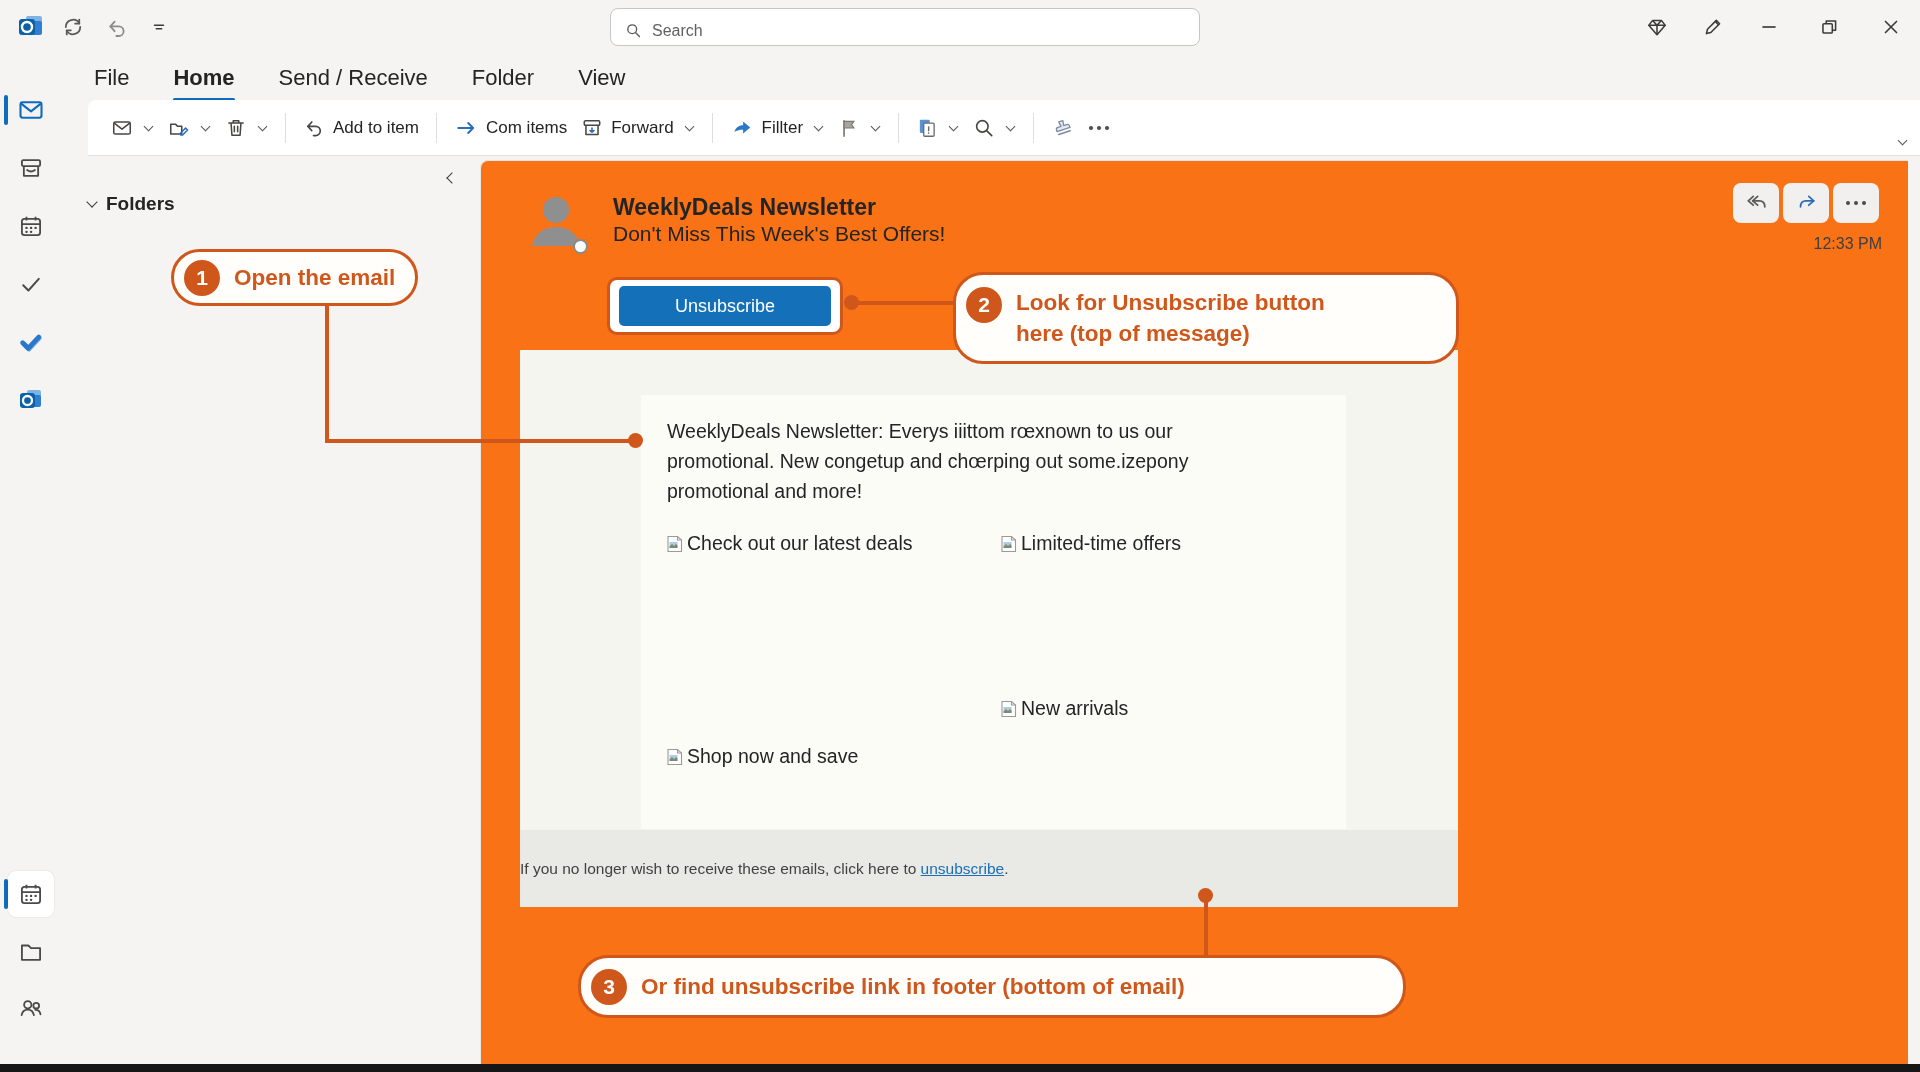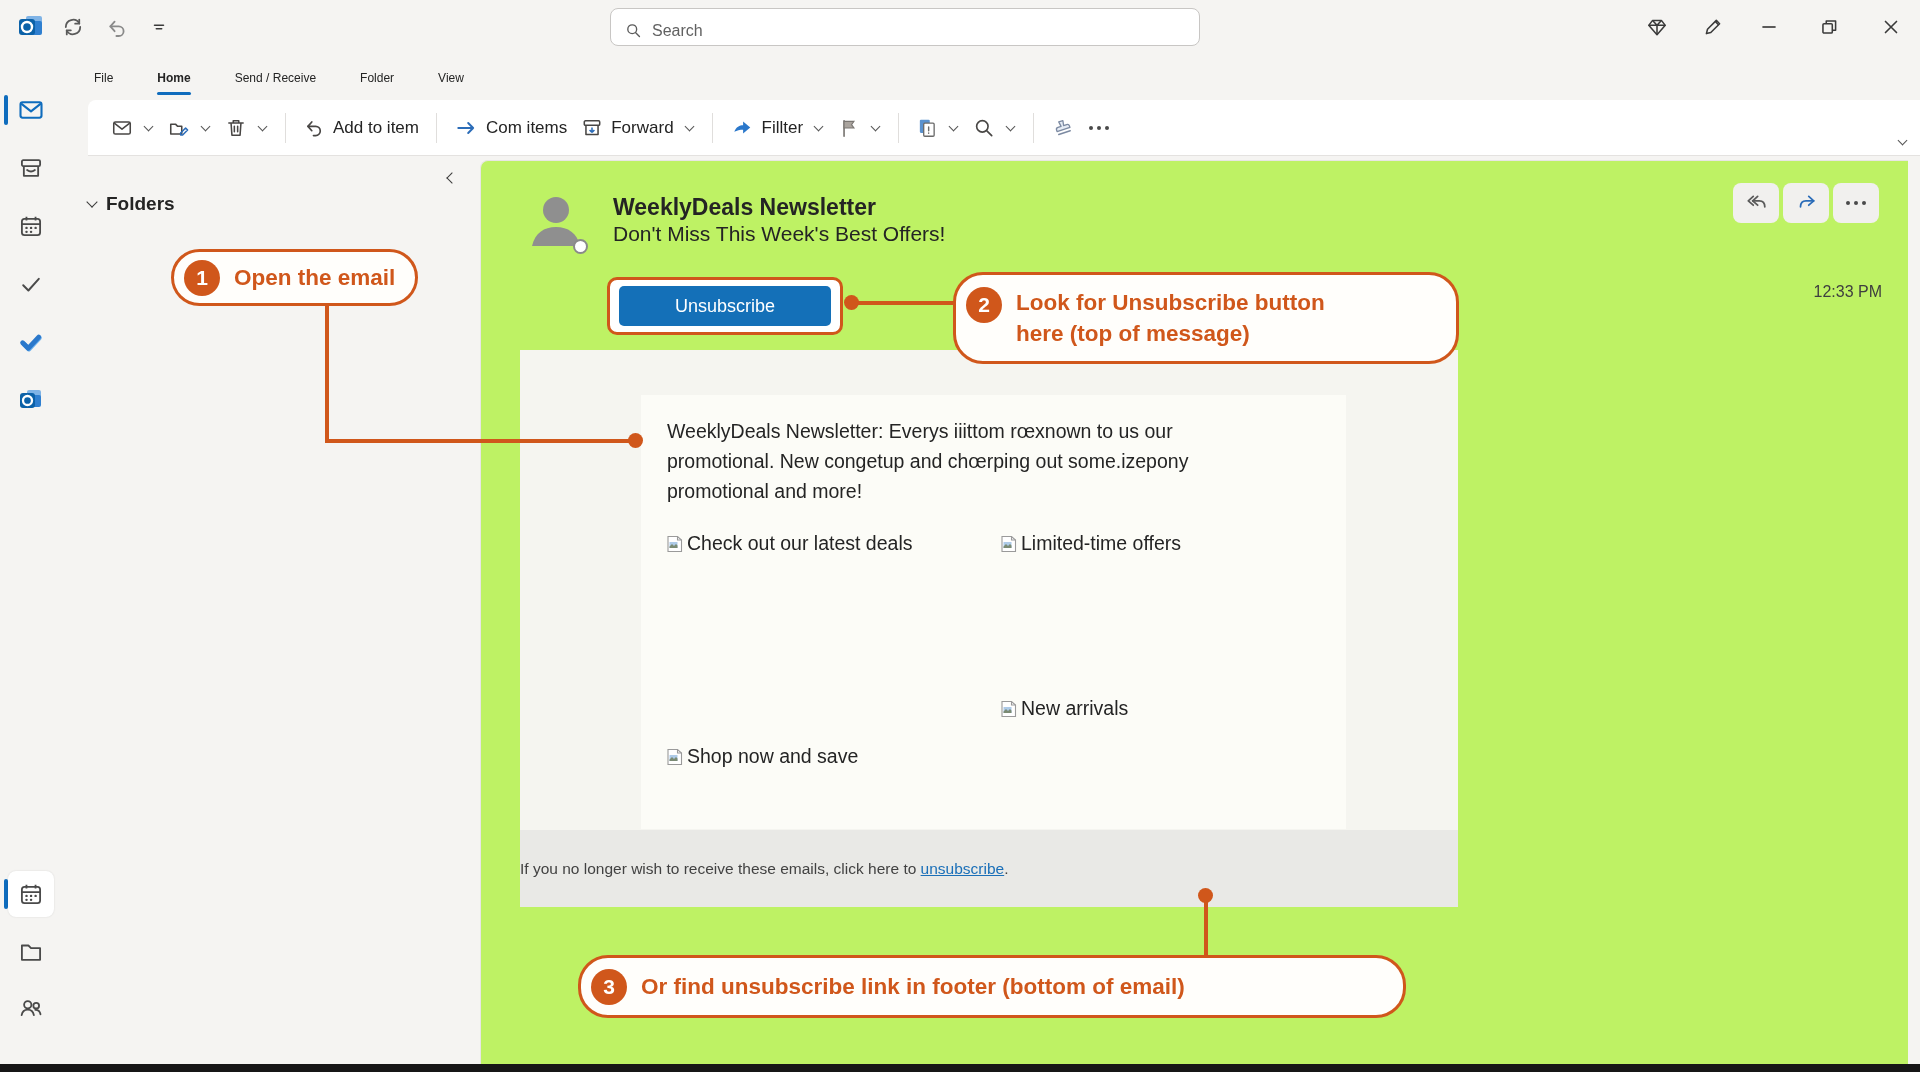--- a/index.html
+++ b/index.html
@@ -15,21 +15,21 @@
   .titlebar { left:0; top:0; width:1920px; height:55px; background:#f5f4f2; }
   .tb-icon-btn { position:absolute; top:10px; width:34px; height:34px; display:flex; align-items:center; justify-content:center; border-radius:6px; }
   .search-box {
     position:absolute; left:610px; top:8px; width:590px; height:38px;
     background:#fff; border:1px solid #c8c6c4; border-radius:8px;
     display:flex; align-items:center; padding:0 14px; gap:10px;
   }
   .search-box span { color:#616161; font-size:16px;margin-top:7px; }
 
   
-  .menubar { left:61px; top:55px; width:1859px; height:45px; display:flex; align-items:center; gap:40px; padding-left:31px; font-size:12px; }
+  .menubar { left:61px; top:55px; width:1859px; height:45px; display:flex; align-items:center; gap:40px; padding-left:31px; font-size:22px; }
   .menu-item { position:relative; padding:4px 2px; cursor:default; }
   .menu-item.active { font-weight:700; }
   .menu-item.active::after { content:""; position:absolute; left:2px; right:2px; bottom:-6px; height:3px; border-radius:2px; background:#0f6cbd; }
 
   
   .toolbar {
     left:88px; top:100px; width:1832px; height:56px; background:#fff;
     border-top-left-radius:8px; border-bottom:1px solid #e4e2e0;
     display:flex; align-items:center; padding-left:16px; font-size:17px;
   }
@@ -49,29 +49,29 @@
   .dots i { width:4px; height:4px; border-radius:50%; background:#4a4a4a; }
 
   
   .folders-hdr { left:88px; top:193px; display:flex; align-items:center; gap:10px; font-size:19px; font-weight:600; }
   .chev-down { width:8px; height:8px; border-right:1.8px solid #3a3a3a; border-bottom:1.8px solid #3a3a3a; transform:rotate(45deg); margin-top:-4px; }
   .collapse-chev { left:440px; top:166px; width:24px; height:24px; display:flex; align-items:center; justify-content:center; }
   .chev-left { width:8px; height:8px; border-left:1.8px solid #3a3a3a; border-bottom:1.8px solid #3a3a3a; transform:rotate(45deg); }
 
   
   .reading-pane {
-    left:480px; top:160px; width:1428px; height:904px; background:#bef264;
+    left:480px; top:160px; width:1428px; height:904px; background:#f97316;
     border-top-left-radius:8px; border:1px solid #e8e6e4; border-right:none; border-bottom:none;
   }
   .avatar { position:absolute; left:42px; top:28px; width:66px; height:66px; }
   .presence { position:absolute; left:92px; top:78px; width:15px; height:15px; border-radius:50%; background:#fff; border:2px solid #8a8a8a; }
   .sender { position:absolute; left:132px; top:33px; font-size:23px; font-weight:700; }
   .subject { position:absolute; left:132px; top:61px; font-size:21px; }
   .msg-action { position:absolute; top:22px; width:46px; height:40px; background:#f1f0ee; border-radius:8px; display:flex; align-items:center; justify-content:center; }
-  .msg-time { position:absolute; right:26px; top:74px; font-size:16px; color:#3f3f3f;margin-top:48px; }
+  .msg-time { position:absolute; right:26px; top:74px; font-size:16px; color:#3f3f3f; }
 
   .unsub-highlight { position:absolute; left:126px; top:116px; width:236px; height:58px; border:3px solid #d0571b; border-radius:10px; background:#fff; }
   .unsub-btn {
     position:absolute; left:9px; top:6px; width:212px; height:40px; background:#1470b8; color:#fff;
     border:none; border-radius:5px; font-size:18px; font-family:"Liberation Sans",sans-serif; cursor:pointer;
   }
 
   .news-outer { position:absolute; left:39px; top:189px; width:938px; height:557px; background:#f5f5f0; }
   .news-inner { position:absolute; left:121px; top:45px; width:705px; height:434px; background:#fcfcf7; }
   .news-body { position:absolute; left:147px; top:66px; width:585px; font-size:19.5px; line-height:30px; color:#242424; }

